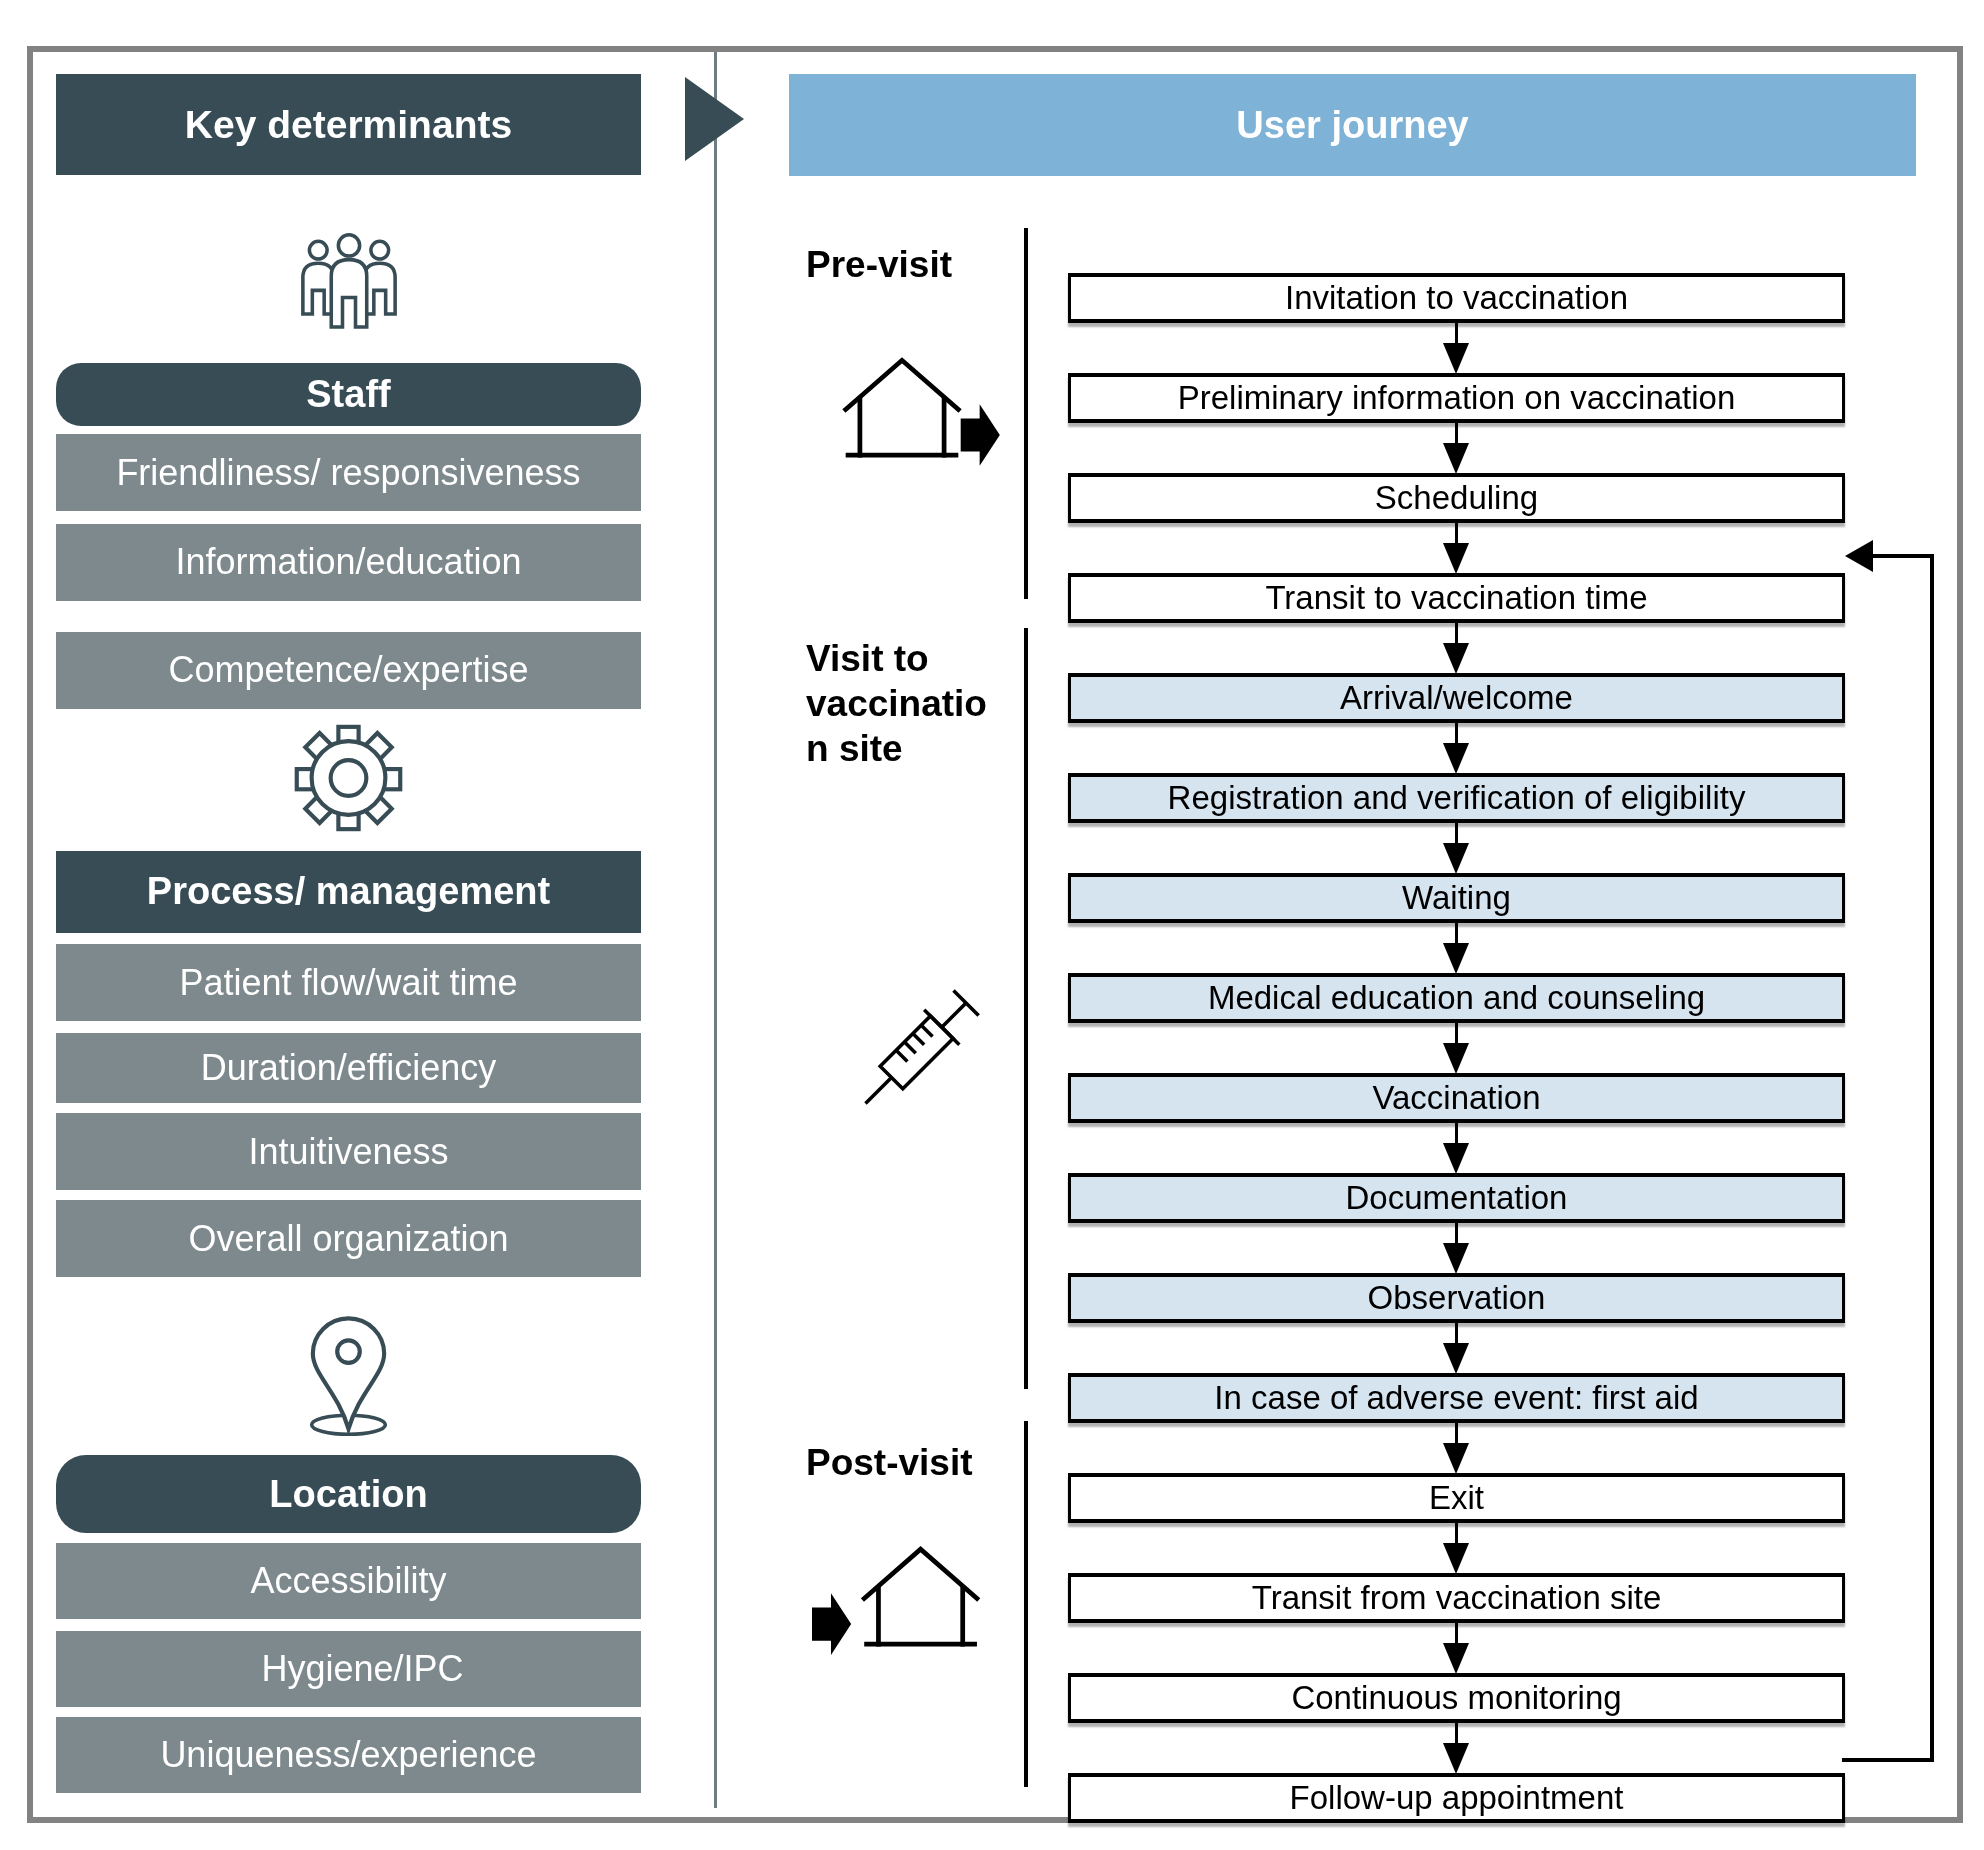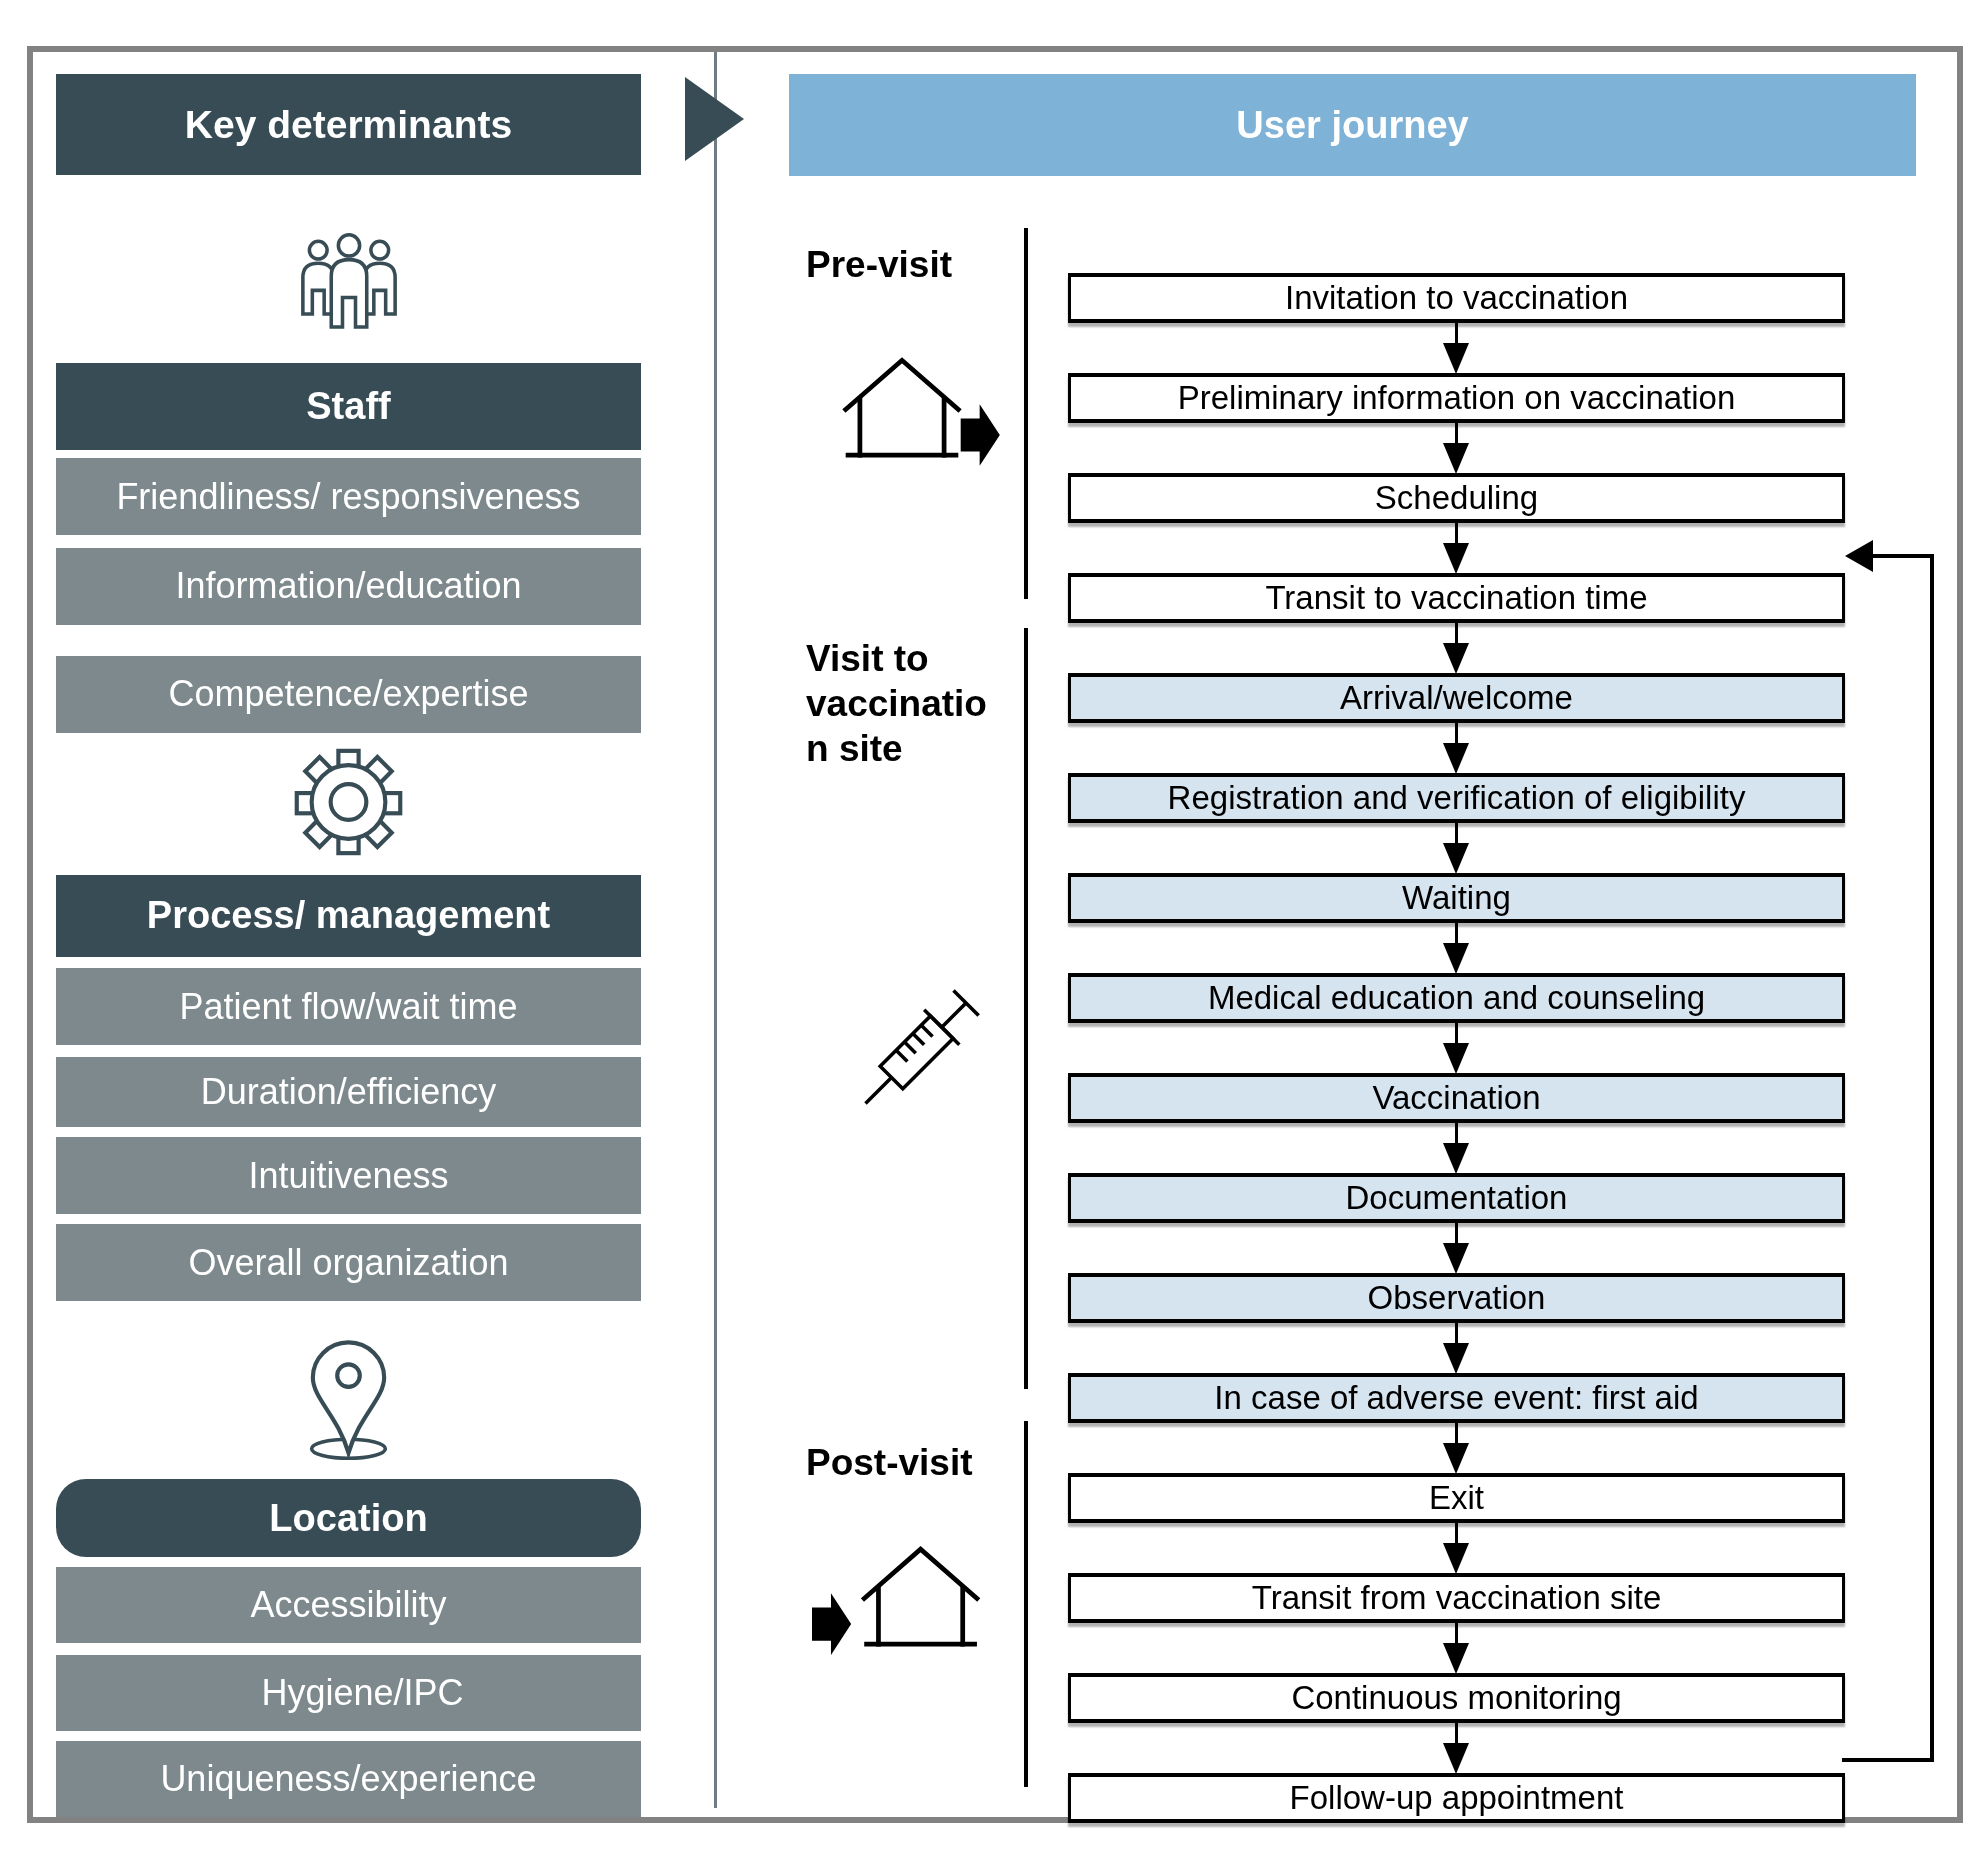--- a/index.html
+++ b/index.html
@@ -85,21 +85,21 @@
         <circle cx="63" cy="32" r="15"></circle>
         <path d="M37,140 L37,78 Q37,54 63,54 Q89,54 89,78 L89,140 L73,140 L73,100 L53,100 L53,140 Z"></path>
         <circle cx="167" cy="32" r="15"></circle>
         <path d="M141,140 L141,78 Q141,54 167,54 Q193,54 193,78 L193,140 L177,140 L177,100 L157,100 L157,140 Z"></path>
         <circle cx="115" cy="24" r="18"></circle>
         <path d="M85,162 L85,76 Q85,48 115,48 Q145,48 145,76 L145,162 L126,162 L126,112 L104,112 L104,162 Z"></path>
       </g>
     </svg>
   </div>
 
-  <div class="sec-header" style="height:87px;margin-bottom:8.3px;">Staff</div>
+  <div class="sec-header" style="height:63px;margin-bottom:8.3px;border-radius:25px;">Staff</div>
   <div class="det-item" style="height:77px;margin-bottom:12.5px;">Friendliness/ responsiveness</div>
   <div class="det-item" style="height:77px;margin-bottom:31px;">Information/education</div>
   <div class="det-item" style="height:77px;margin-bottom:13px;">Competence/expertise</div>
 
   <div class="icon-block" style="height:112px;margin-bottom:17px;">
     <svg width="113" height="112" viewBox="0 0 190 188">
       <g stroke="#374c55" stroke-width="7" fill="#ffffff">
         <g>
           <rect x="78" y="8" width="34" height="30"></rect>
           <rect x="78" y="150" width="34" height="30"></rect>

